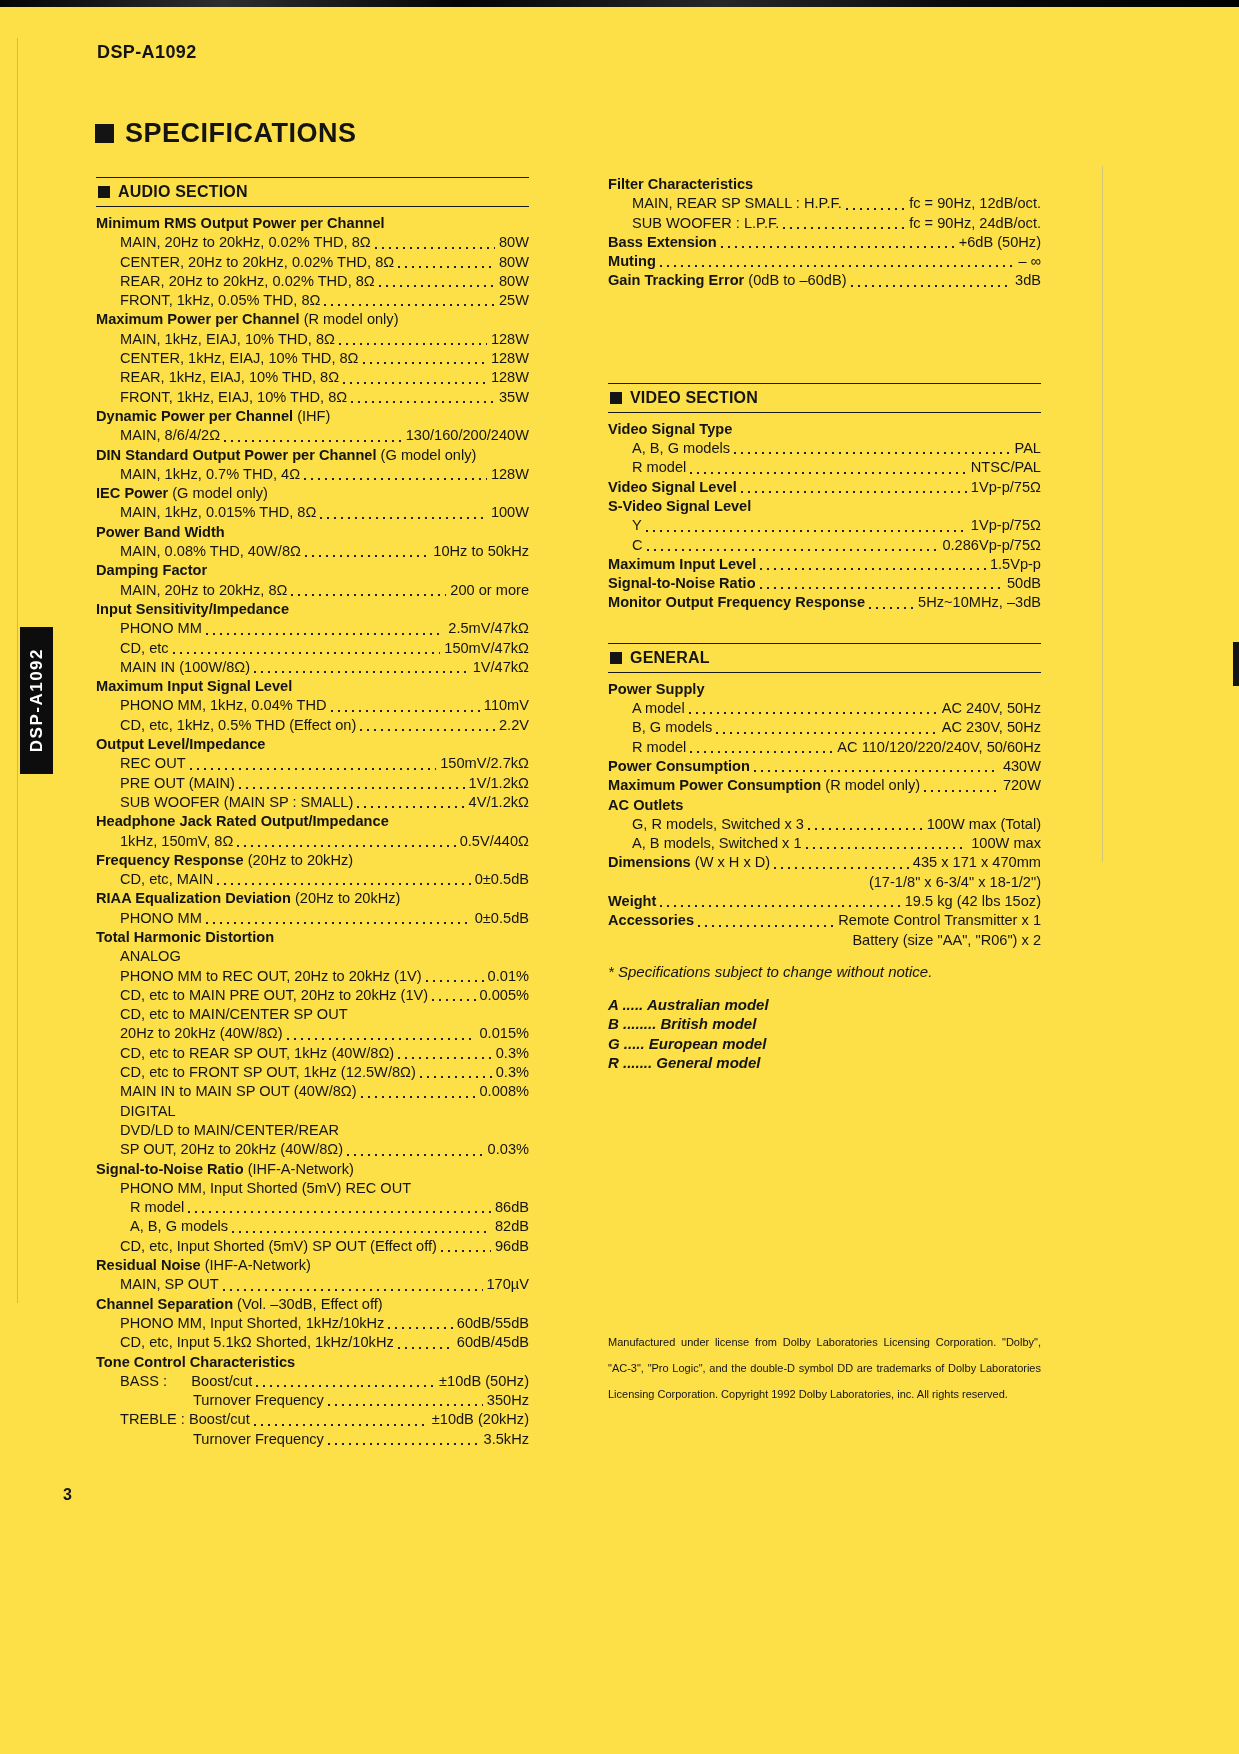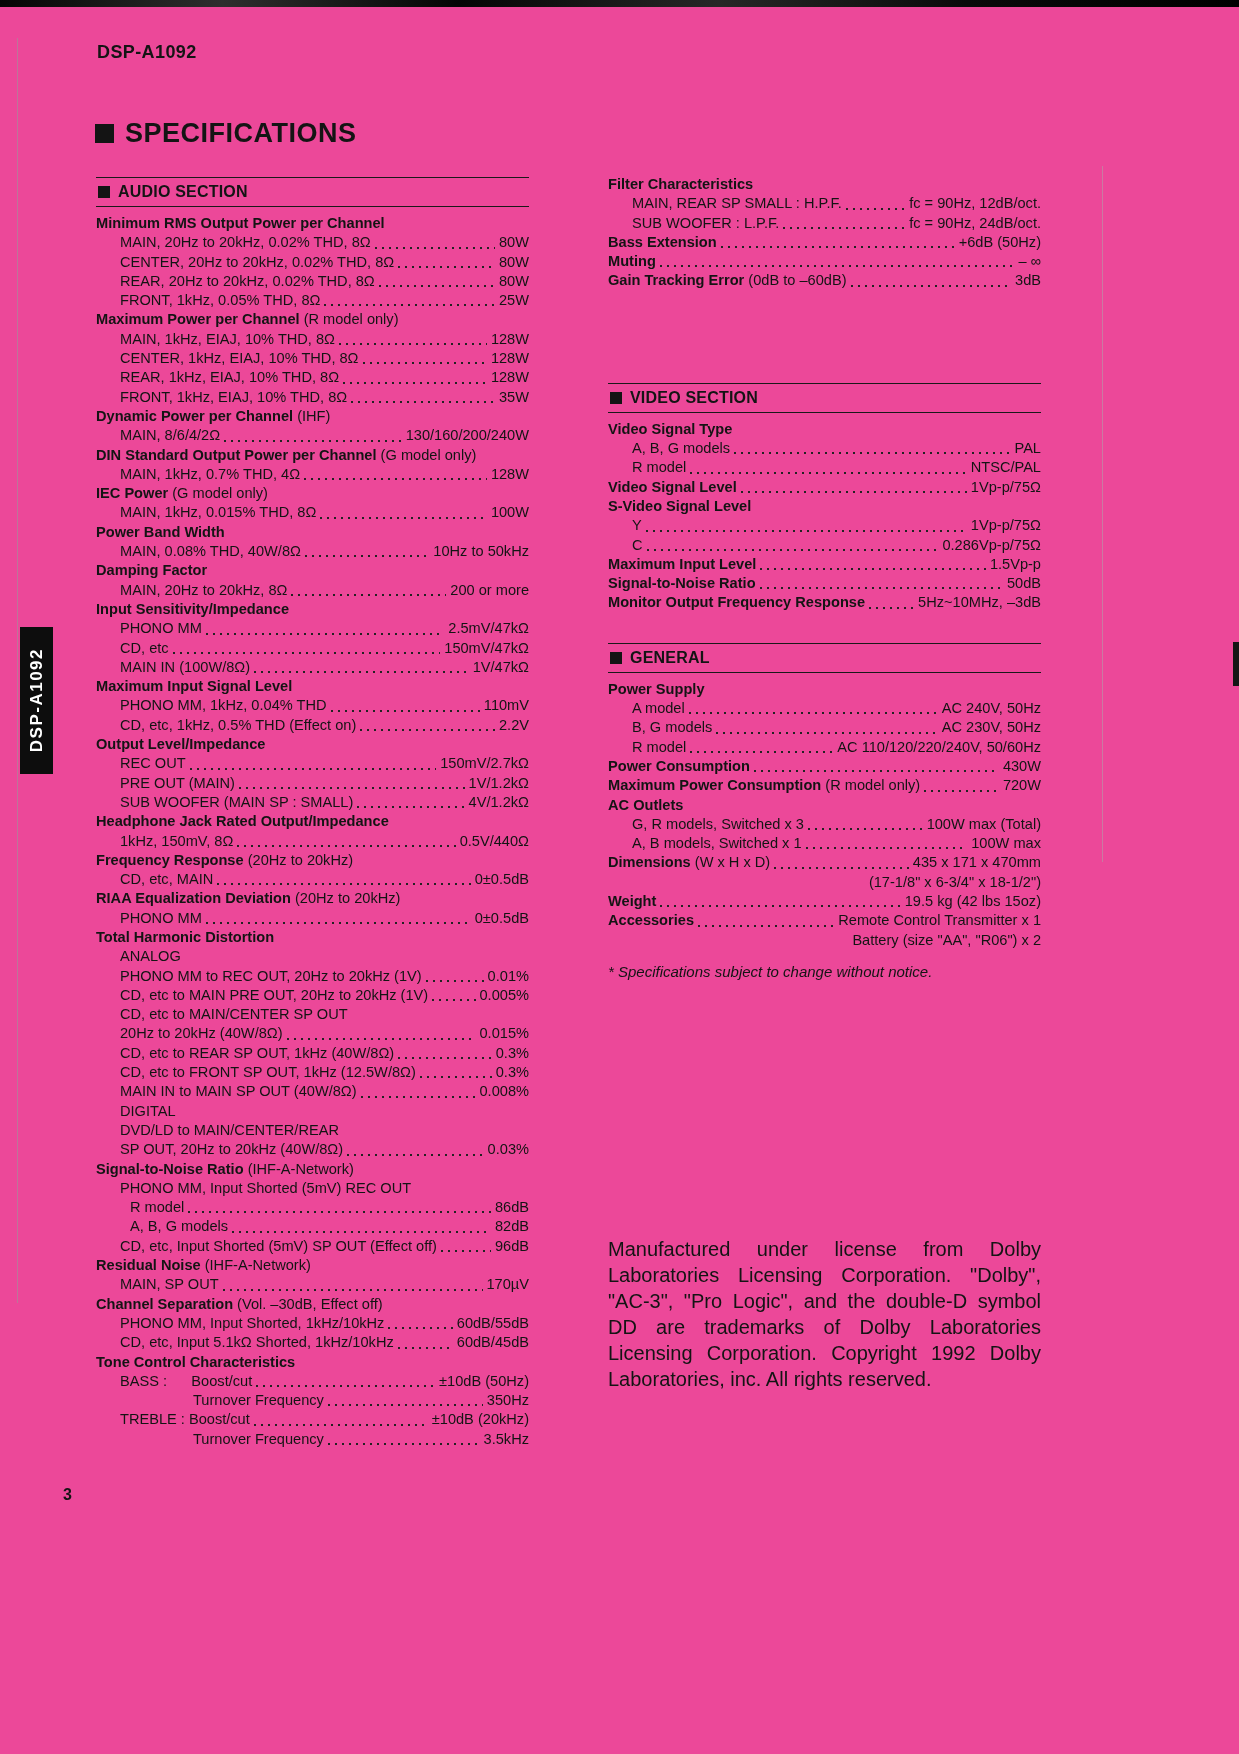--- a/index.html
+++ b/index.html
@@ -1,19 +1,19 @@
 <!DOCTYPE html>
 <html><head>
 <meta charset="utf-8">
 <style>
   * { box-sizing: border-box; }
   body { margin: 0; background: #e9e9e7; font-family: "Liberation Sans", sans-serif; }
   .page {
     width: 1239px; height: 1754px; position: relative; overflow: hidden;
-    background: #ec4899; color: #141414;
+    background: #fde047; color: #141414;
   }
   
   .scan-top { position: absolute; top: 0; left: 0; width: 100%; height: 7px;
     background: linear-gradient(90deg,#050505,#2e2e2e 18%,#050505 37%,#272727 58%,#0a0a0a 78%,#000); }
   .scan-left { position: absolute; left: 17px; top: 38px; width: 1px; height: 1265px; background: #999; opacity: .55; }
   .scan-right { position: absolute; left: 1102px; top: 166px; width: 1px; height: 696px; background: #aaa; opacity: .5; }
   .edge-mark { position: absolute; right: 0; top: 642px; width: 6px; height: 44px; background: #151515; }
 
   .model-header { position: absolute; left: 97px; top: 42px; font-size: 18px; font-weight: 700; letter-spacing: .4px; }
   .main-title { position: absolute; left: 95px; top: 118px; display: flex; align-items: center; gap: 11px;
@@ -39,21 +39,21 @@
   .dots { flex: 1 1 auto; min-width: 10px; height: 2px; align-self: flex-end; margin: 0 4px 4px 4px;
     background: repeating-linear-gradient(90deg, #222 0 2px, transparent 2px 7px); }
   .ind0 { padding-left: 0; }
   .ind1 { padding-left: 24px; }
   .ind2 { padding-left: 34px; }
   .ind3 { padding-left: 97px; }
 
   .footnote { margin-top: 13px; font-style: italic; font-size: 15px; }
   .models { margin-top: 15px; font-size: 15px; font-weight: 700; font-style: italic; }
   .model-line { line-height: 19.5px; white-space: pre-wrap; }
-  .dolby { margin-top: 256px; font-size: 20px; line-height: 26px; text-align: justify; width: 433px; }
+  .dolby { margin-top: 256px; font-size: 11px; line-height: 26px; text-align: justify; width: 433px; }
 
   .page-num { position: absolute; left: 63px; top: 1486px; font-weight: 700; font-size: 16px; }
 
   .side-tab { position: absolute; left: 20px; top: 627px; width: 33px; height: 147px; background: #0d0d0d;
     color: #fff; display: flex; align-items: center; justify-content: center; }
   .side-tab span { writing-mode: vertical-rl; transform: rotate(180deg); font-weight: 700; font-size: 17px; letter-spacing: 1.5px; }
 </style>
 </head>
 <body>
 
@@ -518,18 +518,24 @@
           <span class="dots"></span>
           <span class="val">Remote Control Transmitter x 1</span>
         </div>
         <div class="line ind0 right">
           <span class="val">Battery (size "AA", "R06") x 2</span>
         </div>
       </div>
 
     <div class="footnote">* Specifications subject to change without notice.</div>
 
+    <div class="models">
+        <div class="model-line">A ..... Australian model</div>
+        <div class="model-line">B ........ British model</div>
+        <div class="model-line">G ..... European model</div>
+        <div class="model-line">R ....... General model</div>
+      </div>
 
     <div class="dolby">Manufactured under license from Dolby Laboratories Licensing Corporation. "Dolby", "AC-3", "Pro Logic", and the double-D symbol DD are trademarks of Dolby Laboratories Licensing Corporation. Copyright 1992 Dolby Laboratories, inc. All rights reserved.</div>
   </div>
 
   <div class="page-num">3</div>
 </div>
 
 </body></html>

